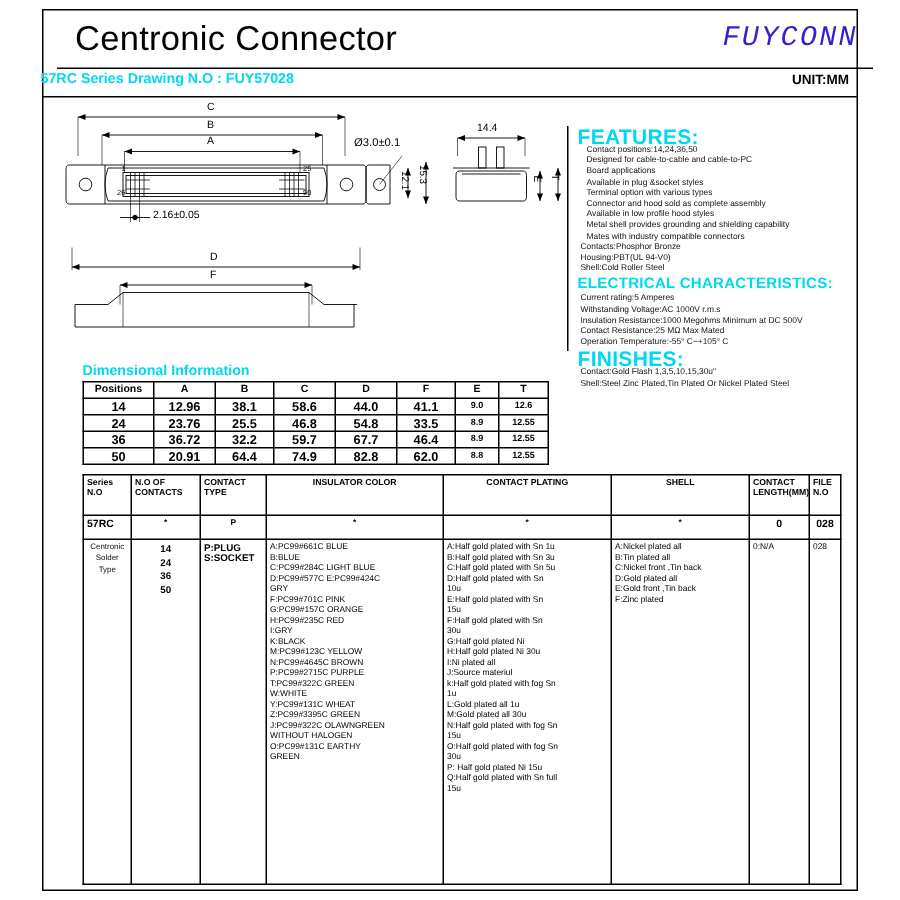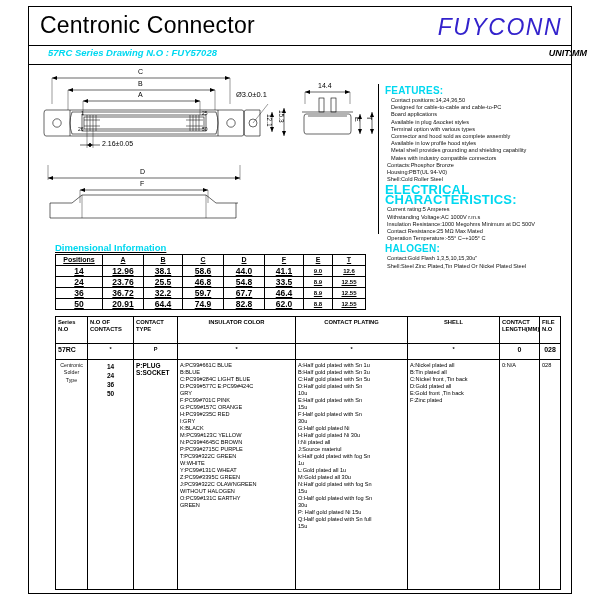--- a/index.html
+++ b/index.html
@@ -2,45 +2,45 @@
 <html><head>
 <meta charset="utf-8">
 <style>
   html,body{margin:0;padding:0;background:#ffffff;}
   body{width:600px;height:600px;font-family:"Liberation Sans",sans-serif;color:#000;}
   #sheet{position:relative;width:600px;height:600px;box-sizing:border-box;}
 
   .frame{position:absolute;left:28px;top:6px;width:544px;height:588px;border:1px solid #000;box-sizing:border-box;}
 
   
-  .hdr{position:absolute;left:28px;top:6px;width:544px;height:40px;border-bottom:1px solid #000;box-sizing:border-box;}
+  .hdr{position:absolute;left:38px;top:6px;width:544px;height:40px;border-bottom:1px solid #000;box-sizing:border-box;}
   .hdr-title{position:absolute;left:12px;top:6px;font-size:23px;letter-spacing:.2px;font-family:"Liberation Sans",sans-serif;}
-  .hdr-brand{position:absolute;right:10px;top:8px;font-size:23px;font-style:italic;font-family:Liberation Sans, sans-serif;color:#3322cc;letter-spacing:1.5px;font-weight:400;}
-
-  .subhdr{position:absolute;left:36px;top:46px;width:561px;height:16px;font-style:italic;}
+  .hdr-brand{position:absolute;right:10px;top:8px;font-size:19px;font-style:italic;font-family:Liberation Mono, monospace;color:#3322cc;letter-spacing:1.5px;font-weight:400;}
+
+  .subhdr{position:absolute;left:15px;top:46px;width:561px;height:16px;}
   .series{position:absolute;left:12px;top:1px;font-size:9.5px;font-weight:bold;color:#00d8f0;}
   .unit{position:absolute;right:10px;top:2px;font-size:9px;font-weight:bold;color:#000;}
   .subrule{position:absolute;left:28px;top:64px;width:544px;height:1px;background:#000;}
 
   
   .rightcol{position:absolute;left:385px;top:86px;width:185px;}
-  .sec-h{font-size:10px;font-weight:bold;color:#00d8f0;letter-spacing:.2px;margin:0 0 1px 0;line-height:10px;}
-  .sec-h.sml{font-size:13px;}
+  .sec-h{font-size:14px;font-weight:bold;color:#00d8f0;letter-spacing:.2px;margin:0 0 1px 0;line-height:10px;}
+  .sec-h.sml{font-size:10px;}
   .li{font-size:5.6px;line-height:7.2px;padding-left:6px;color:#111;white-space:nowrap;}
   .li2{font-size:5.6px;line-height:7.2px;padding-left:2px;color:#111;white-space:nowrap;}
   .vdiv{position:absolute;left:378px;top:84px;width:1px;height:150px;background:#000;}
 
   
   .draw{position:absolute;left:40px;top:70px;width:340px;height:165px;}
   .dim-lbl{position:absolute;font-size:7px;font-family:"Liberation Sans",sans-serif;}
   .dim-lbl.v{writing-mode:vertical-rl;text-orientation:mixed;}
   svg{display:block;overflow:visible;}
 
   
-  .dimsec{position:absolute;left:55px;top:242px;text-decoration:underline;}
+  .dimsec{position:absolute;left:55px;top:242px;}
   .dimsec .hh{font-size:9.5px;font-weight:bold;color:#00d8f0;margin-bottom:1px;}
   table.dim{border-collapse:collapse;font-size:8px;}
   table.dim td,table.dim th{border:1px solid #000;text-align:center;font-weight:bold;padding:0 2px;height:10px;line-height:10px;}
   table.dim th{font-size:7px;}
   table.dim td.num{font-size:8.5px;}
   table.dim td.sm{font-size:6px;}
   .w-pos{width:42px;} .w-a{width:36px;} .w-b{width:34px;} .w-c{width:36px;}
   .w-d{width:36px;} .w-f{width:34px;} .w-e{width:24px;} .w-t{width:28px;}
 
   
@@ -224,21 +224,21 @@
 
     <div class="sec-h sml" style="margin-top:2px;">ELECTRICAL CHARACTERISTICS:</div>
     <div>
       <div class="li2">Current rating:5 Amperes</div>
       <div class="li2">Withstanding Voltage:AC 1000V r.m.s</div>
       <div class="li2">Insulation Resistance:1000  Megohms Minimum at DC 500V</div>
       <div class="li2">Contact Resistance:25 MΩ   Max Mated</div>
       <div class="li2">Operation Temperature:-55°  C~+105°  C</div>
     </div>
 
-    <div class="sec-h" style="margin-top:2px;">HALOGEN:</div>
+    <div class="sec-h" style="margin-top:2px;">FINISHES:</div>
     <div>
       <div class="li2">Contact:Gold Flash 1,3,5,10,15,30u"</div>
       <div class="li2">Shell:Steel Zinc Plated,Tin Plated Or Nickel Plated Steel</div>
     </div>
   </div>
 
   <div class="dimsec">
     <div class="hh">Dimensional Information</div>
     <table class="dim">
       <thead>

